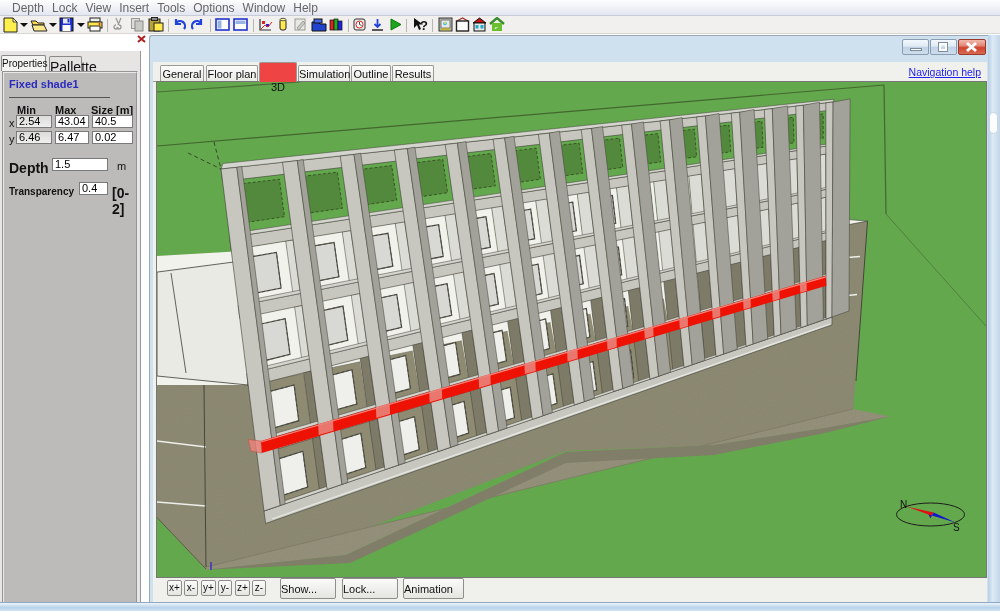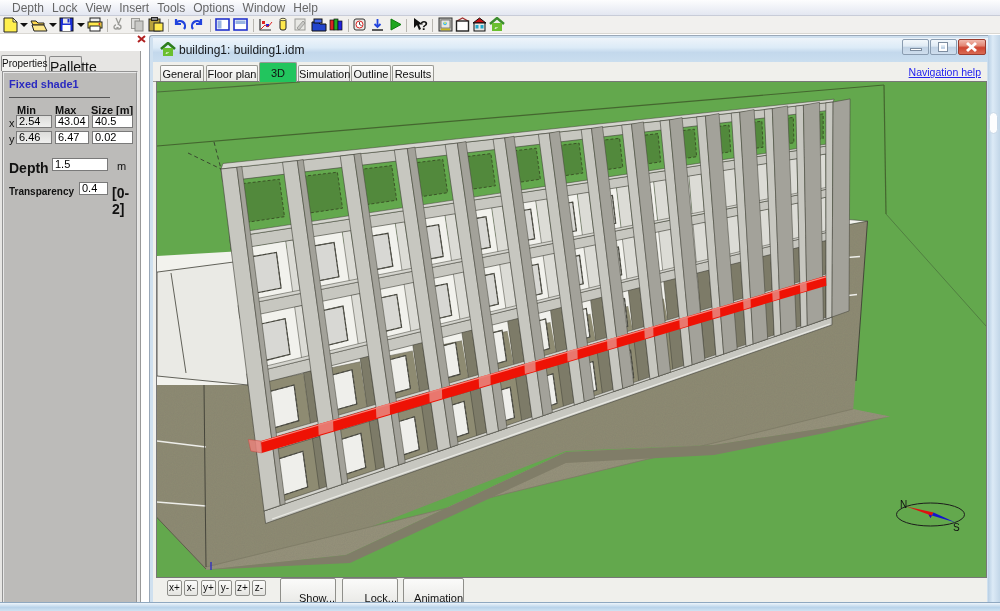--- a/index.html
+++ b/index.html
@@ -36,28 +36,28 @@
 #cwtitle .txt { position:absolute; left:26px; top:5px; font-size:12px; color:#15171a; }
 #cwbtns { position:absolute; right:14px; top:3px; }
 .wbtn { display:inline-block; width:27px; height:16px; border:1px solid #8a9cb0;
   border-radius:2px; background:linear-gradient(#f3f8fc 0%,#dfeaf4 45%,#c0d2e4 50%,#cfdeee 100%); margin-left:1px; position:relative; vertical-align:top;}
 .wbtn.close { width:28px; background:linear-gradient(#f0b9ad 0%,#e38876 40%,#cf4531 55%,#d96a52 100%); border-color:#9b3a2c; }
 #cwbody { position:absolute; left:3px; top:26px; right:13px; bottom:0; background:#f0f0ec; }
 #tabs { position:absolute; left:0; top:0; right:0; height:20px; border-bottom:1px solid #9a9a94; }
 .tab { position:absolute; top:3px; height:17px; background:linear-gradient(#fdfdfc,#e8e8e4);
   border:1px solid #9a9a94; border-bottom:none; border-radius:2px 2px 0 0;
   font-size:11px; color:#111; text-align:center; padding-top:2px; }
-.tab.on { top:0px; height:20px; background:#22c55e; padding-top:4px; z-index:3; }
+.tab.on { top:0px; height:20px; background:#ef4444; padding-top:18px; z-index:3; }
 #navhelp { position:absolute; right:6px; top:4px; font-size:10.5px; color:#2222ee; text-decoration:underline; }
 #view3d { position:absolute; left:3px; top:19px; width:831px; height:497px; border:1px solid #777; background:#6aa647; }
 #btnbar { position:absolute; left:4px; bottom:4px; right:7px; height:22px; }
 .bb { position:absolute; top:3px; height:16px; border:1px solid #8f8f8a; border-radius:2px;
   background:linear-gradient(#fbfbfa,#e4e4e0); font-size:10px; color:#111; text-align:center; padding-top:1px; }
-.bbw { position:absolute; top:1px; height:34px; border:1px solid #8f8f8a; border-radius:2px;
-  background:linear-gradient(#fbfbfa,#e4e4e0); font-size:11px; color:#111; text-align:right; padding-top:13px; }
+.bbw { position:absolute; top:1px; height:21px; border:1px solid #8f8f8a; border-radius:2px;
+  background:linear-gradient(#fbfbfa,#e4e4e0); font-size:11px; color:#111; text-align:left; padding-top:4px; }
 #rstrip { position:absolute; right:0; top:35px; width:12px; height:568px; background:linear-gradient(90deg,#b8cfe4,#dceaf6 40%,#c2d6e8); }
 #bstrip { position:absolute; left:0; bottom:0; width:1000px; height:9px;
   background:linear-gradient(#eef5fb,#b9d3ea 55%,#cfe2f2); border-top:1px solid #8fa8c0; }
 </style></head><body>
 <div id="menubar"><span style="margin-left:8px">Depth</span><span>Lock</span><span>View</span><span>Insert</span><span>Tools</span><span>Options</span><span>Window</span><span>Help</span></div>
 <div id="toolbar">
     <svg width="520" height="17" viewBox="0 0 520 17">
       <g transform="translate(3,0)">
         <path d="M1,1 h9 l4,4 v10 h-13 z" fill="#ffef4d" stroke="#222" stroke-width="1"></path>
         <path d="M10,1 l4,4 h-4 z" fill="#fff8b0" stroke="#222" stroke-width="0.8"></path>
@@ -207,28 +207,20 @@
     <div class="lbl" style="left:113px;top:87px;">m</div>
     <div class="lblb" style="left:5px;top:113px;font-size:10px;">Transparency</div>
     <div class="fld" style="left:75px;top:109px;width:29px;">0.4</div>
     <div class="lblb" style="left:108px;top:112px;">[0-2]</div>
   </div>
 </div>
 <svg id="closex" viewBox="0 0 9 8">
     <path d="M1,1 L8,7 M8,1 L1,7" stroke="#b02020" stroke-width="2"></path>
   </svg>
 <div id="cw">
-  <div id="cwtitle">
-    <svg width="16" height="15" style="position:absolute;left:7px;top:4px" viewBox="0 0 16 15">
-      <path d="M1,7 L8,1 L15,7" fill="none" stroke="#2d7d1e" stroke-width="2.6"></path>
-      <rect x="3" y="6" width="10" height="8" fill="#6abf2e"></rect>
-      <path d="M5.5,11.5 Q8,12.5 10,8.5 Q8.6,11 6.5,10.2 Z" fill="#fff"></path>
-    </svg>
-    <div class="txt">building1: building1.idm</div>
-  </div>
   <div id="cwbtns"><div class="wbtn"><div style="position:absolute;left:7px;top:8px;width:12px;height:3px;background:#fff;border:1px solid #7d8da0"></div></div><div class="wbtn"><div style="position:absolute;left:8px;top:3px;width:8px;height:8px;border:2px solid #fff;outline:1px solid #7d8da0"></div></div><div class="wbtn close"><svg width="26" height="14" viewBox="0 0 26 14">
           <path d="M8,3 L17,11 M17,3 L8,11" stroke="#fff" stroke-width="3"></path>
         </svg></div></div>
   <div id="cwbody">
     <div id="tabs">
       <div class="tab" style="left:7px;width:44px;">General</div>
       <div class="tab" style="left:53px;width:52px;">Floor plan</div>
       <div class="tab on" style="left:106px;width:38px;">3D</div>
       <div class="tab" style="left:145px;width:52px;">Simulation</div>
       <div class="tab" style="left:198px;width:40px;">Outline</div>

